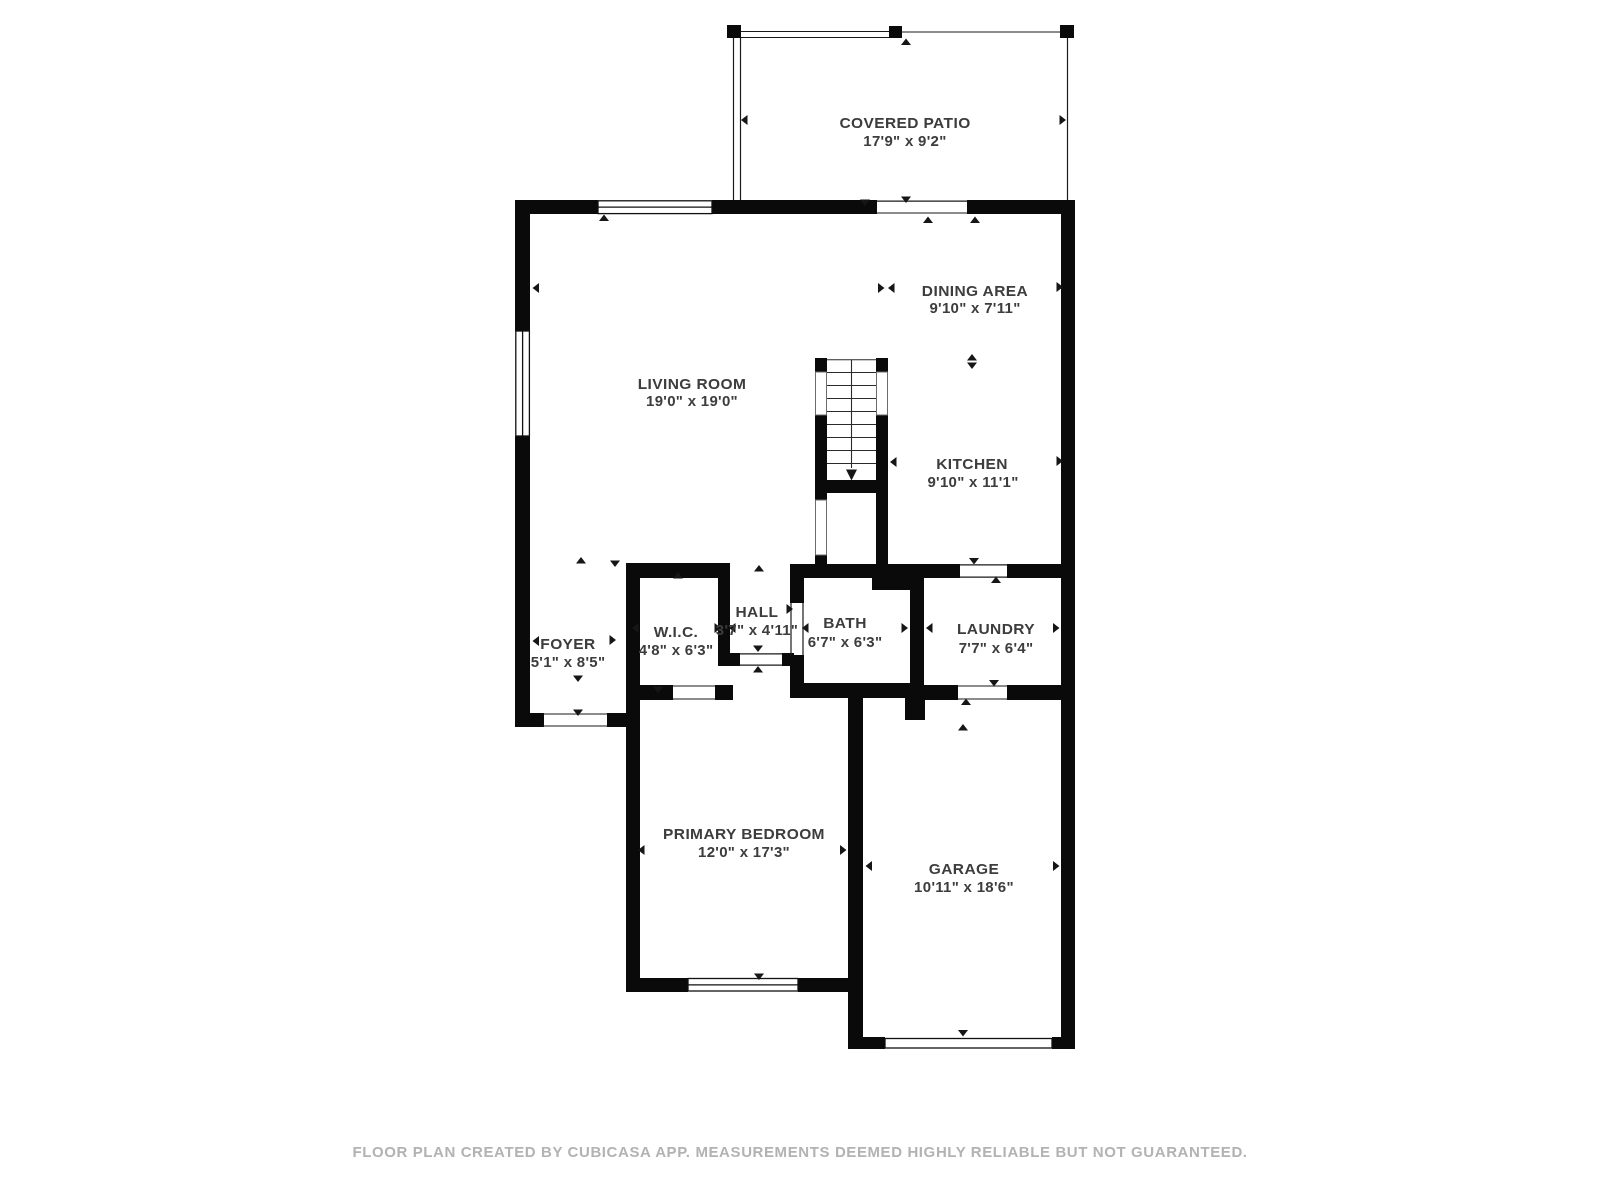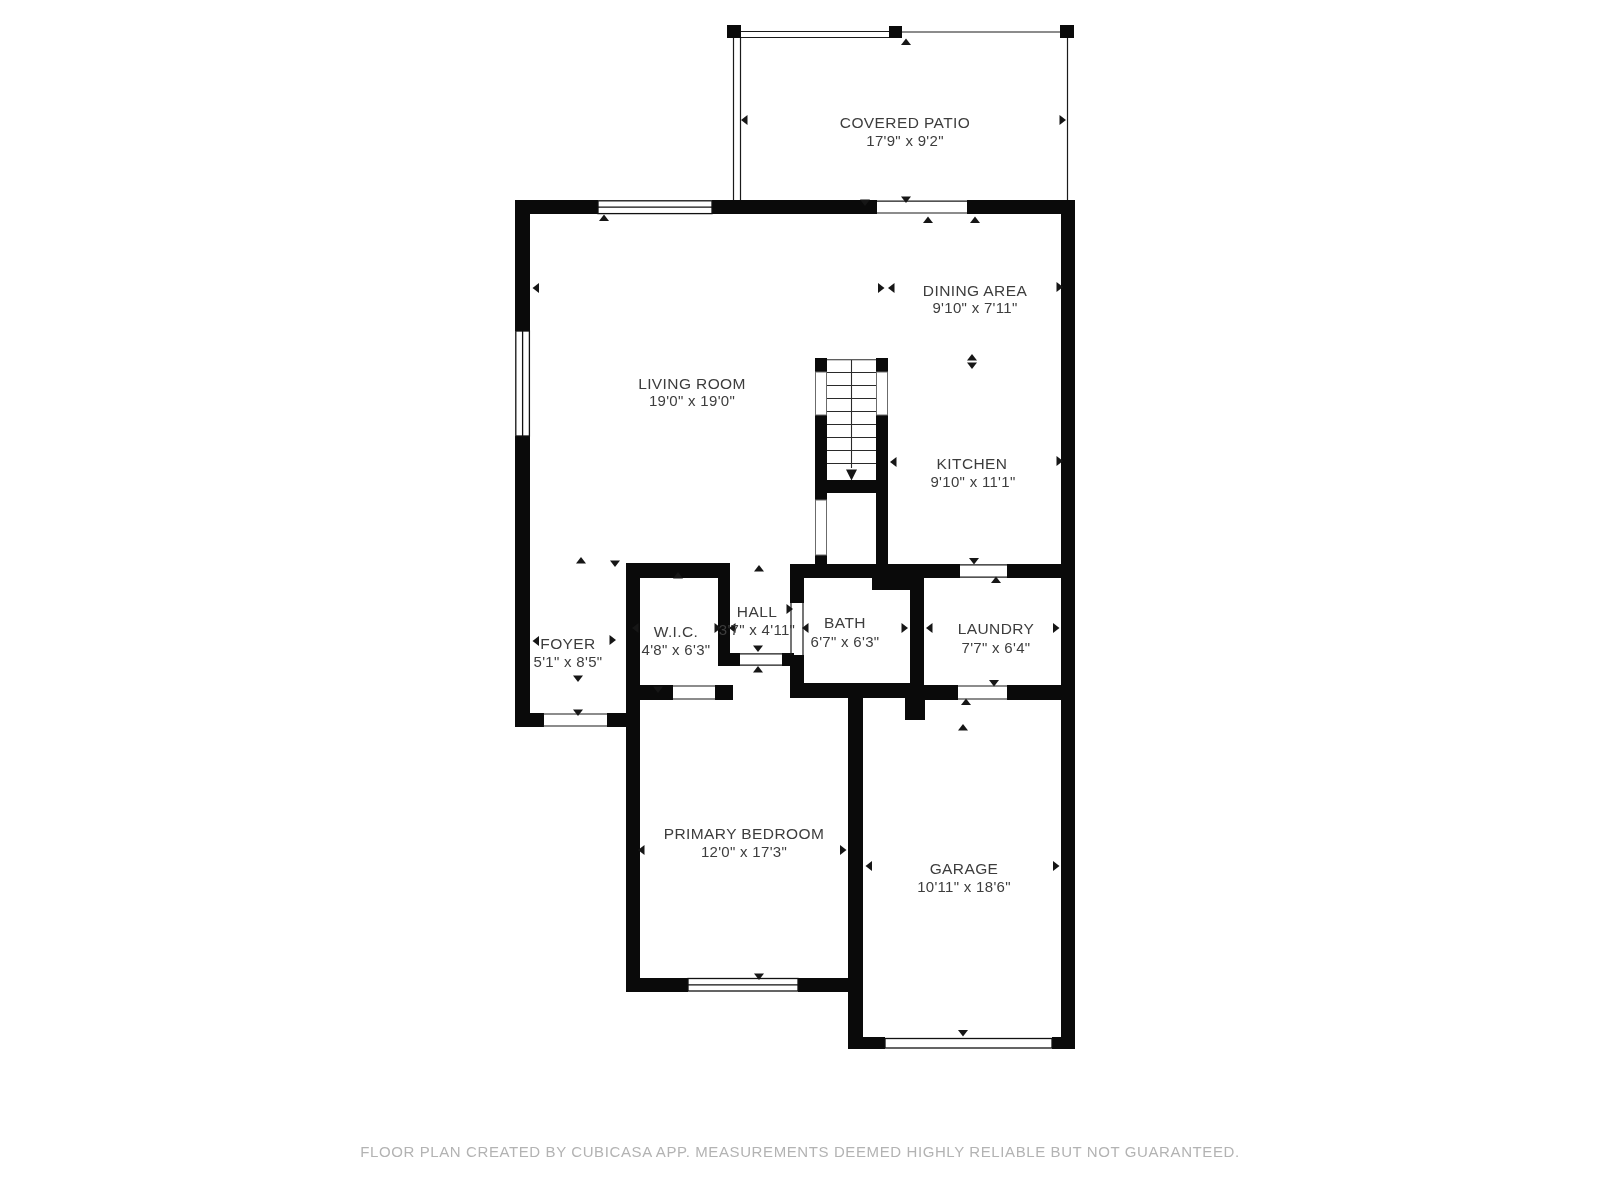--- a/index.html
+++ b/index.html
@@ -1,17 +1,17 @@
 <!DOCTYPE html>
 <html><head>
 <meta charset="utf-8">
 <style>
   html,body{margin:0;padding:0;background:#ffffff;}
   .page{position:relative;width:1600px;height:1166px;background:#ffffff;overflow:hidden;
-        font-family:"Liberation Sans", sans-serif;}
+        font-family:"Liberation Sans", sans-serif;font-weight:bold;}
   svg{display:block;}
   .room-name{font-family:"Liberation Sans", sans-serif;font-size:15.5px;letter-spacing:.4px;fill:#3d3d3d;}
   .room-dims{font-family:"Liberation Sans", sans-serif;font-size:15px;letter-spacing:.3px;fill:#3d3d3d;}
   .footer-text{font-family:"Liberation Sans", sans-serif;font-size:15px;letter-spacing:.6px;fill:#b3b3b3;}
   .wall{fill:#0a0a0a;}
   .thin{stroke:#1a1a1a;stroke-width:1.2;fill:none;}
   .tread{stroke:#2a2a2a;stroke-width:1.1;fill:none;}
   .strip{fill:#ffffff;stroke:#6b6b6b;stroke-width:1;}
   .winline{stroke:#111111;stroke-width:1.3;fill:none;}
   .winbox{fill:#ffffff;stroke:#111111;stroke-width:1.3;}

